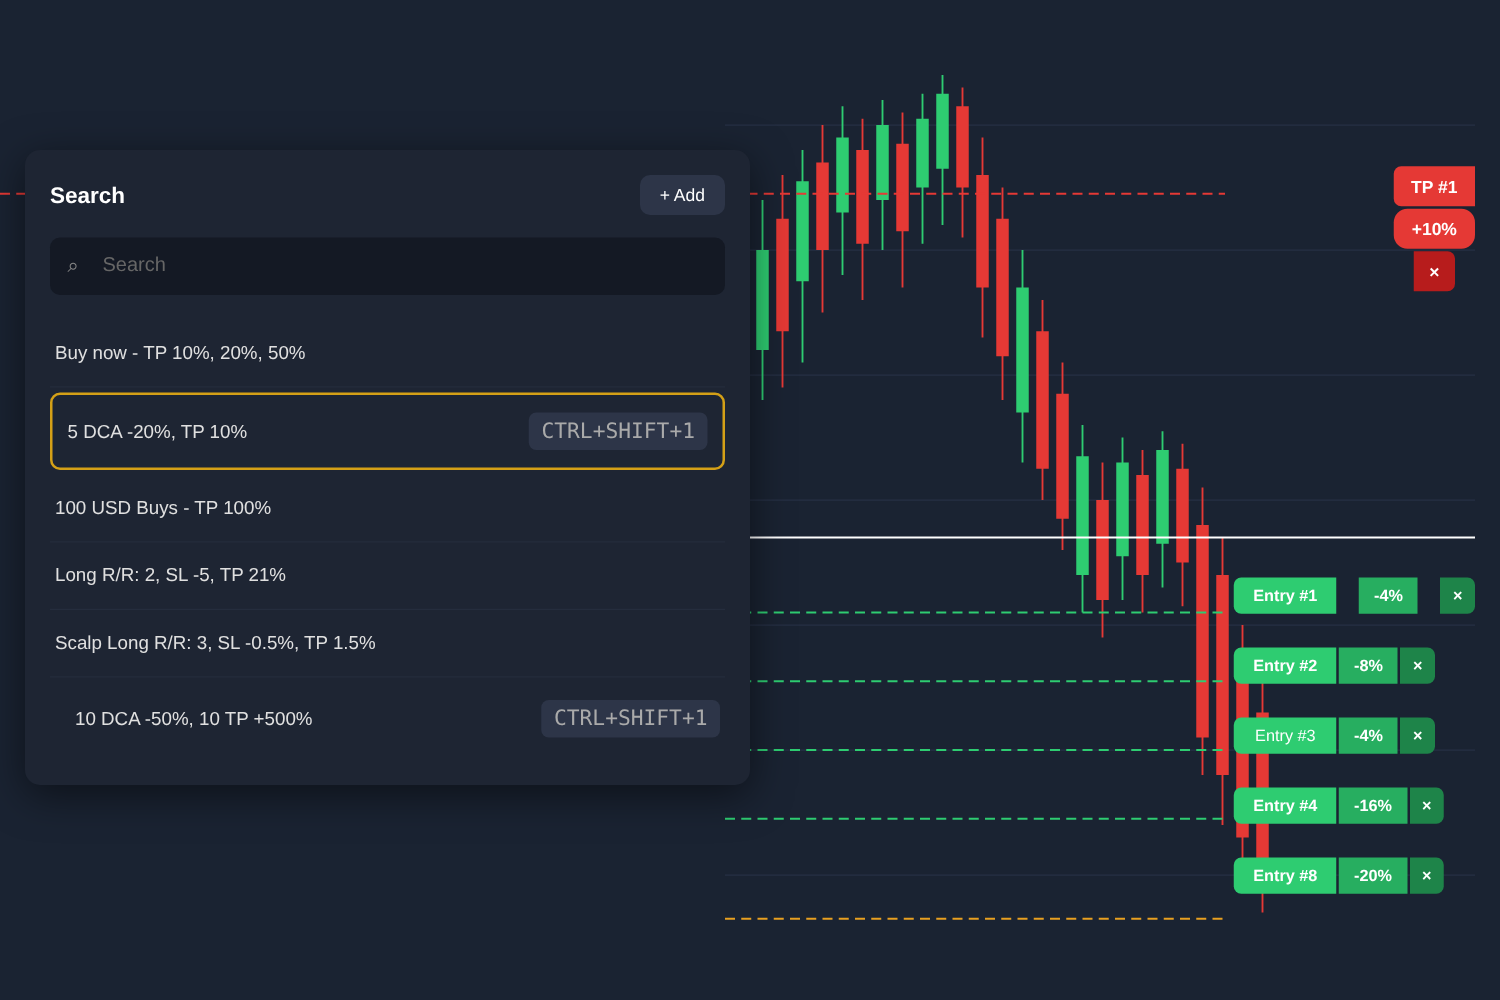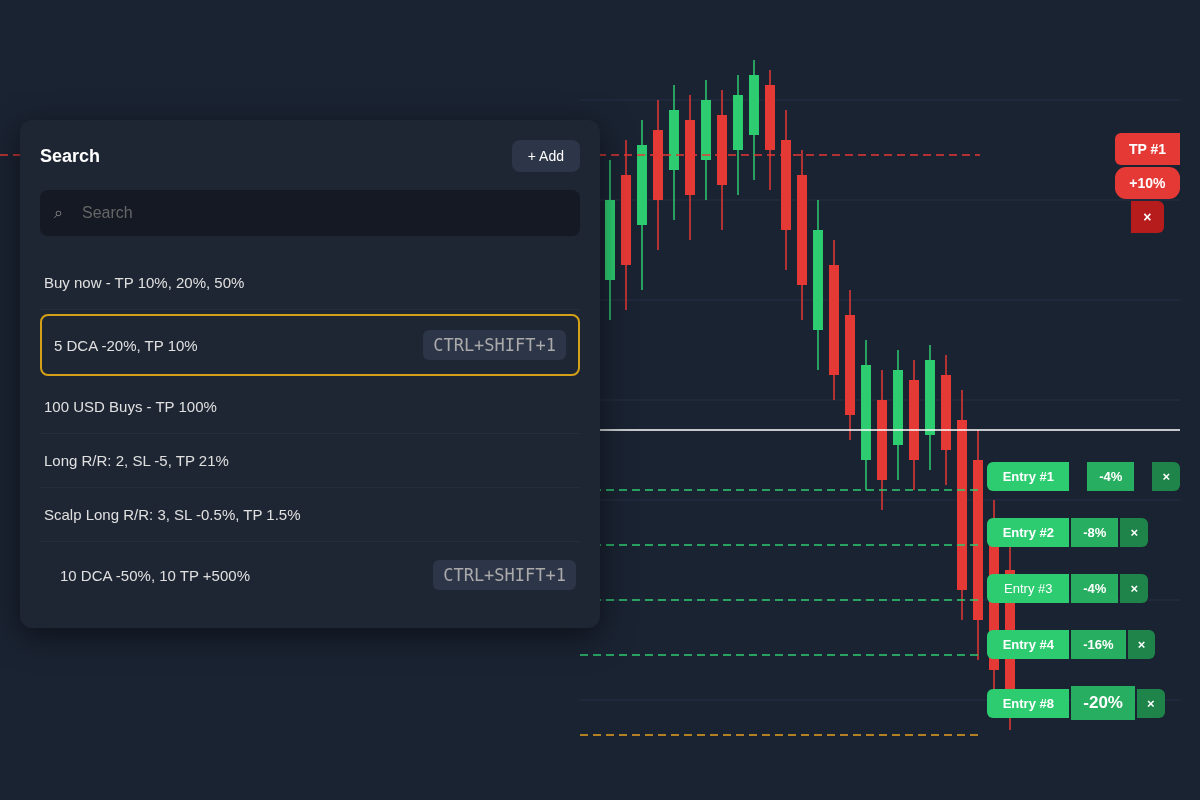--- a/index.html
+++ b/index.html
@@ -331,16 +331,16 @@
   </div>
 
   <div style="display:flex;align-items:center;gap:2px;">
     <div style="background:#2ecc71;color:white;padding:7px 14px;font-size:13px;font-weight:700;border-radius:6px 0 0 6px;min-width:82px;text-align:center;">Entry #4</div>
     <div style="background:#27ae60;color:white;padding:7px 12px;font-size:13px;font-weight:700;">-16%</div>
     <div style="background:#1e8449;color:white;padding:7px 10px;font-size:13px;font-weight:700;border-radius:0 6px 6px 0;cursor:pointer;">×</div>
   </div>
 
   <div style="display:flex;align-items:center;gap:2px;">
     <div style="background:#2ecc71;color:white;padding:7px 14px;font-size:13px;font-weight:700;border-radius:6px 0 0 6px;min-width:82px;text-align:center;">Entry #8</div>
-    <div style="background:#27ae60;color:white;padding:7px 12px;font-size:17px;font-weight:700;">-20%</div>
+    <div style="background:#27ae60;color:white;padding:7px 12px;font-size:13px;font-weight:700;">-20%</div>
     <div style="background:#1e8449;color:white;padding:7px 10px;font-size:13px;font-weight:700;border-radius:0 6px 6px 0;cursor:pointer;">×</div>
   </div>
 </div>
 
 </body></html>

